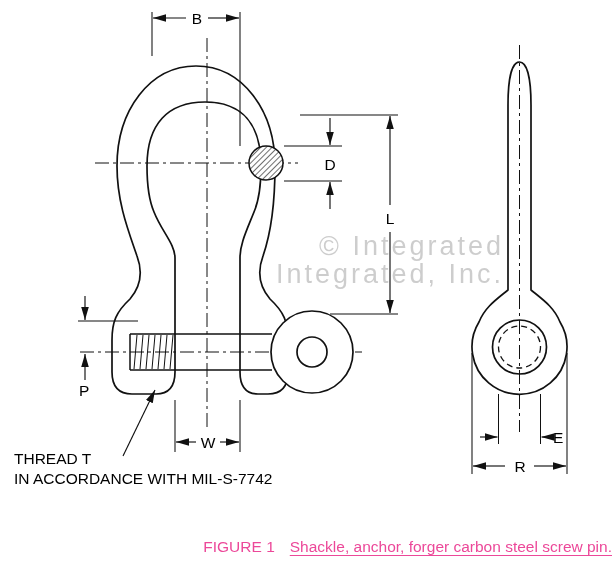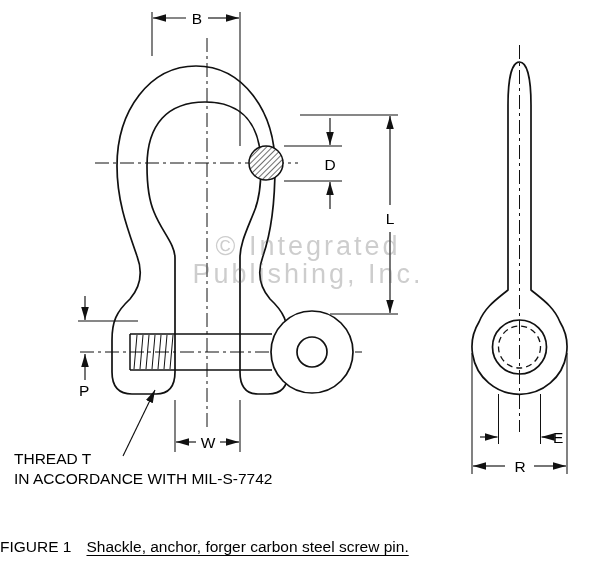--- a/index.html
+++ b/index.html
@@ -19,35 +19,35 @@
   .obj{stroke:#111;stroke-width:1.7;fill:none;stroke-linecap:round;stroke-linejoin:round;}
   .obj2{stroke:#111;stroke-width:1.5;fill:none;}
   .hatchline{stroke:#111;stroke-width:1;fill:none;}
   .ext{stroke:#111;stroke-width:1.05;fill:none;}
   .dim{stroke:#111;stroke-width:1.15;fill:none;}
   .cl{stroke:#111;stroke-width:1;fill:none;stroke-dasharray:14 4 3 4;}
   .dashed{stroke:#111;stroke-width:1.3;fill:none;stroke-dasharray:6 4;}
   .whitefill{fill:#ffffff;}
   #watermark{
     position:absolute;
-    left:138px;top:232px;width:340px;
-    text-align:center;
+    left:164px;top:232px;width:340px;
+    text-align:right;
     font-size:27px;
     line-height:28px;
     letter-spacing:3px;
     color:rgba(90,90,90,0.30);
     pointer-events:none;
     white-space:nowrap;
   }
   #caption{
     position:absolute;
     left:0;right:0;top:538px;
-    text-align:left;
+    text-align:right;
     font-size:15.5px;
-    color:#000000;
+    color:#ec4899;
     white-space:nowrap;
   }
   #caption .title{
     margin-left:15px;
     text-decoration:underline;
     text-underline-offset:3px;
   }
 </style>
 </head>
 <body>
@@ -190,20 +190,20 @@
 
     <g>
       <line class="dim" x1="123" y1="456" x2="155" y2="390" marker-end="url(#arr)"></line>
       <text x="14" y="464">THREAD T</text>
       <text x="14" y="484">IN ACCORDANCE WITH MIL-S-7742</text>
     </g>
   </svg>
 
   <div id="watermark">
     <div>© Integrated</div>
-    <div>Publishing, Inc.</div>
+    <div>Integrated, Inc.</div>
   </div>
 
   <div id="caption">
     <span>FIGURE 1</span><span class="title">Shackle, anchor, forger carbon steel screw pin.</span>
   </div>
 
 </div>
 
 </body></html>

